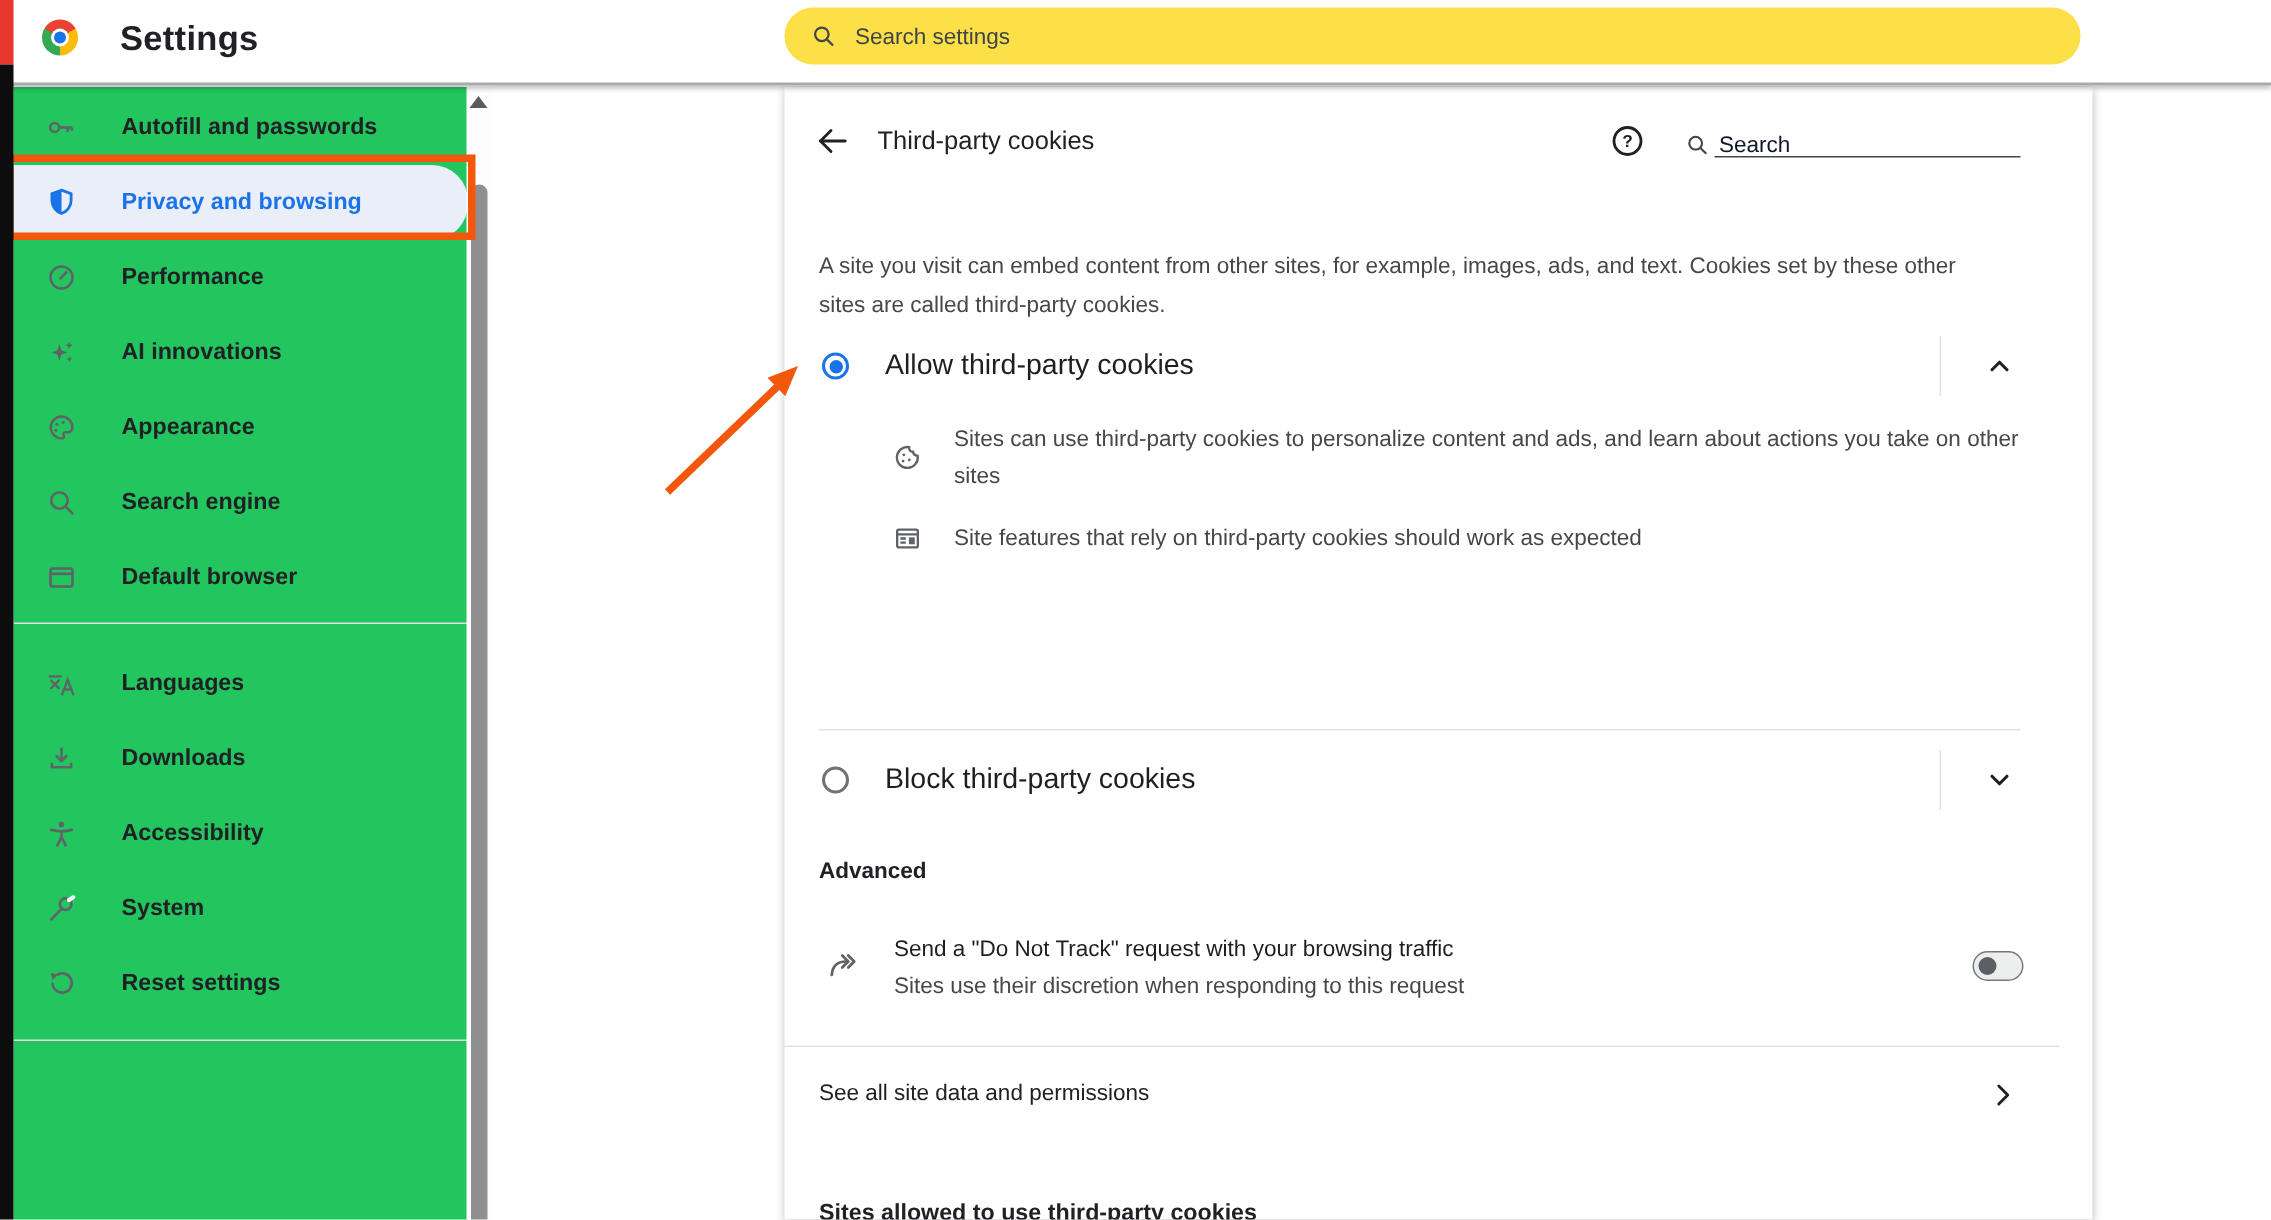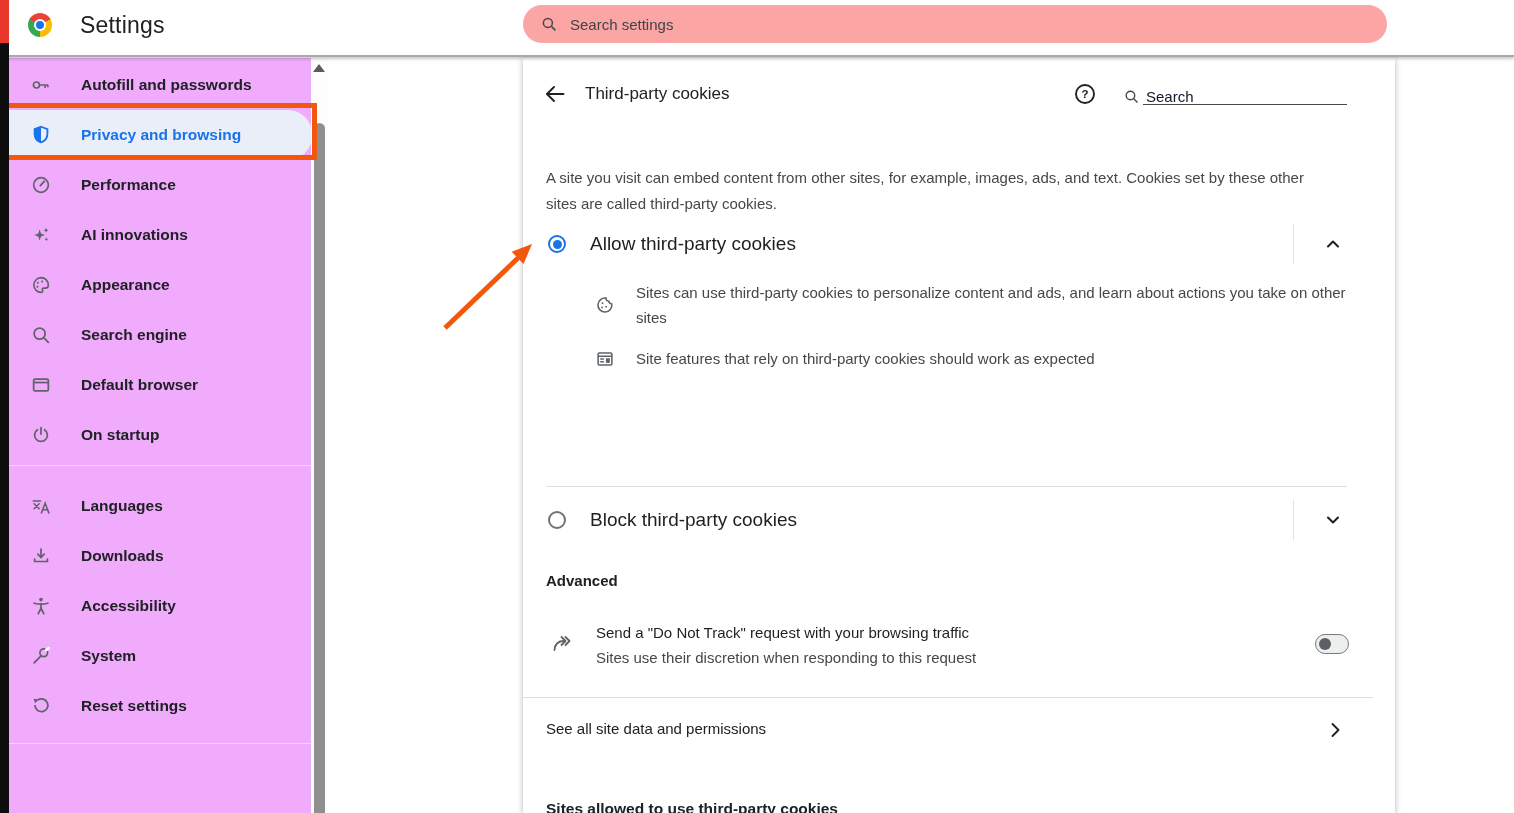--- a/index.html
+++ b/index.html
@@ -12,28 +12,28 @@
   .edge-red{position:absolute;left:0;top:0;width:9px;height:43px;background:#e8372c;z-index:40;}
   .edge-black{position:absolute;left:0;top:43px;width:9px;height:770px;background:#0d0d0d;z-index:40;}
 
   
   .app-header{position:absolute;left:0;top:0;width:1514px;height:55px;background:#fff;z-index:10;
               border-bottom:2px solid #a9a9a9;box-shadow:0 2px 3px rgba(0,0,0,.22);}
   .chrome-logo{position:absolute;left:28px;top:13px;width:24px;height:24px;border-radius:50%;
                background:conic-gradient(from 60deg,#fbbc05 0 120deg,#34a853 0 240deg,#ea4335 0 360deg);}
   .chrome-logo .ring{position:absolute;left:6px;top:6px;width:12px;height:12px;border-radius:50%;background:#fff;}
   .chrome-logo .dot{position:absolute;left:8px;top:8px;width:8px;height:8px;border-radius:50%;background:#1a73e8;}
-  .app-title{position:absolute;left:80px;top:12px;font-size:23px;font-weight:400;letter-spacing:.2px;}
+  .app-title{position:absolute;left:80px;top:12px;font-size:23px;font-weight:700;letter-spacing:.2px;}
   .search-pill{position:absolute;left:523px;top:5px;width:864px;height:38px;border-radius:19px;
-               background:#fca5a5;display:flex;align-items:center;}
+               background:#fde047;display:flex;align-items:center;}
   .search-pill svg{margin-left:17px;}
   .search-pill .ph{margin-left:12px;font-size:15px;color:#3f4449;}
 
   
-  .sidebar{position:absolute;left:9px;top:58px;width:303px;bottom:0;background:#f0abfc;padding-top:2px;z-index:5;text-align:center;}
+  .sidebar{position:absolute;left:9px;top:58px;width:303px;bottom:0;background:#22c55e;padding-top:2px;z-index:5;text-align:center;}
   .side-item{height:50px;display:flex;align-items:center;cursor:pointer;position:relative;}
   .side-item.selected{background:#e9eef9;border-radius:0 24px 24px 0;}
   .side-icon{width:24px;height:24px;margin-left:20px;display:flex;align-items:center;justify-content:center;flex:0 0 24px;}
   .side-label{margin-left:28px;font-size:15.5px;font-weight:600;color:#202124;white-space:nowrap;}
   .side-item.selected .side-label{color:var(--accent);}
   .side-divider{height:1px;background:#e0e2e4;}
   .side-divider.d1{margin:5px 0 15px 0;}
   .side-divider.d2{margin:12px 0 8px 0;}
   .ext-link{margin-left:16px;display:flex;align-items:center;}
 
@@ -175,29 +175,20 @@
       <span class="side-label">Search engine</span>
     </div>
     <div class="side-item">
       <span class="side-icon">
         <svg width="22" height="22" viewBox="0 0 24 24" fill="none" stroke="#5f6368" stroke-width="1.9">
           <rect x="4" y="5.5" width="16" height="13" rx="1.5"></rect>
           <path d="M4 9.3h16"></path>
         </svg>
       </span>
       <span class="side-label">Default browser</span>
-    </div>
-    <div class="side-item">
-      <span class="side-icon">
-        <svg width="22" height="22" viewBox="0 0 24 24" fill="none" stroke="#5f6368" stroke-width="1.9" stroke-linecap="round">
-          <path d="M12 4v7"></path>
-          <path d="M8.2 6.2a7 7 0 1 0 7.6 0"></path>
-        </svg>
-      </span>
-      <span class="side-label">On startup</span>
     </div>
     <div class="side-divider d1"></div>
     <div class="side-item">
       <span class="side-icon">
         <svg width="22" height="22" viewBox="0 0 24 24" fill="none" stroke="#5f6368" stroke-width="1.7" stroke-linecap="round">
           <path d="M3.5 6.5h8"></path>
           <path d="M4.5 9.5l5.5 5.5M10 9.5l-5.5 5.5"></path>
           <path d="M12.5 19.5L16.5 9l4 10.5"></path>
           <path d="M13.9 16h5.2"></path>
         </svg>

